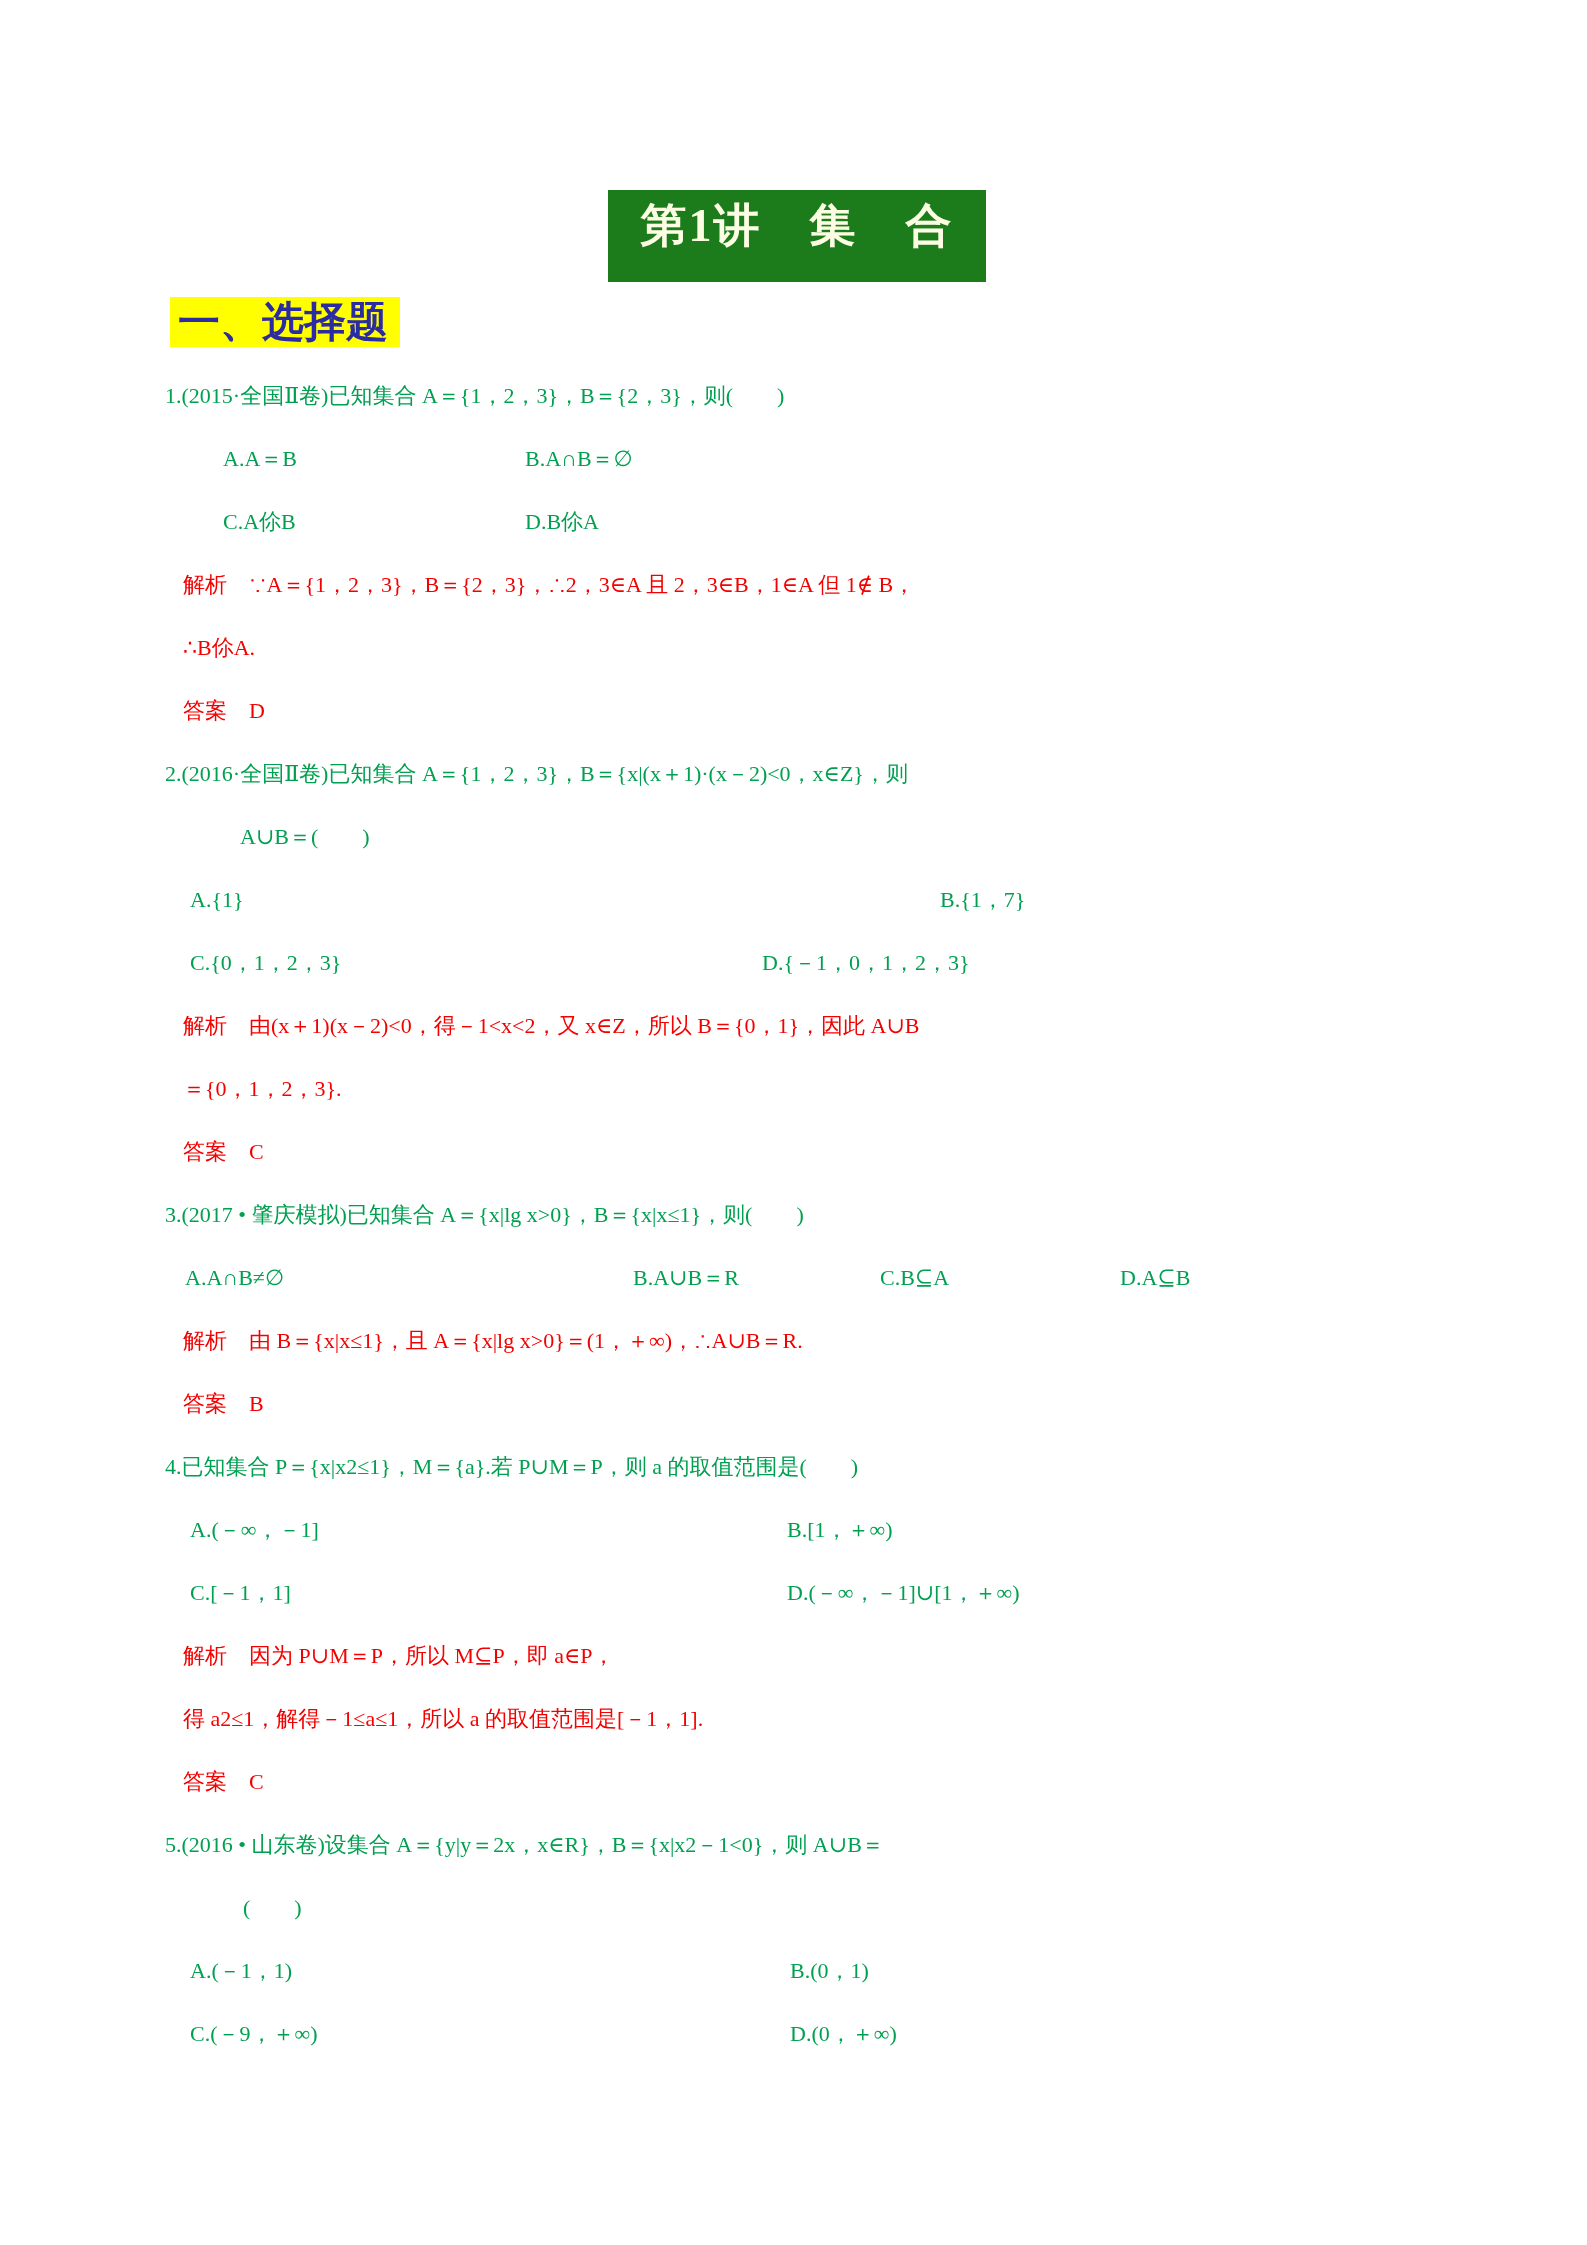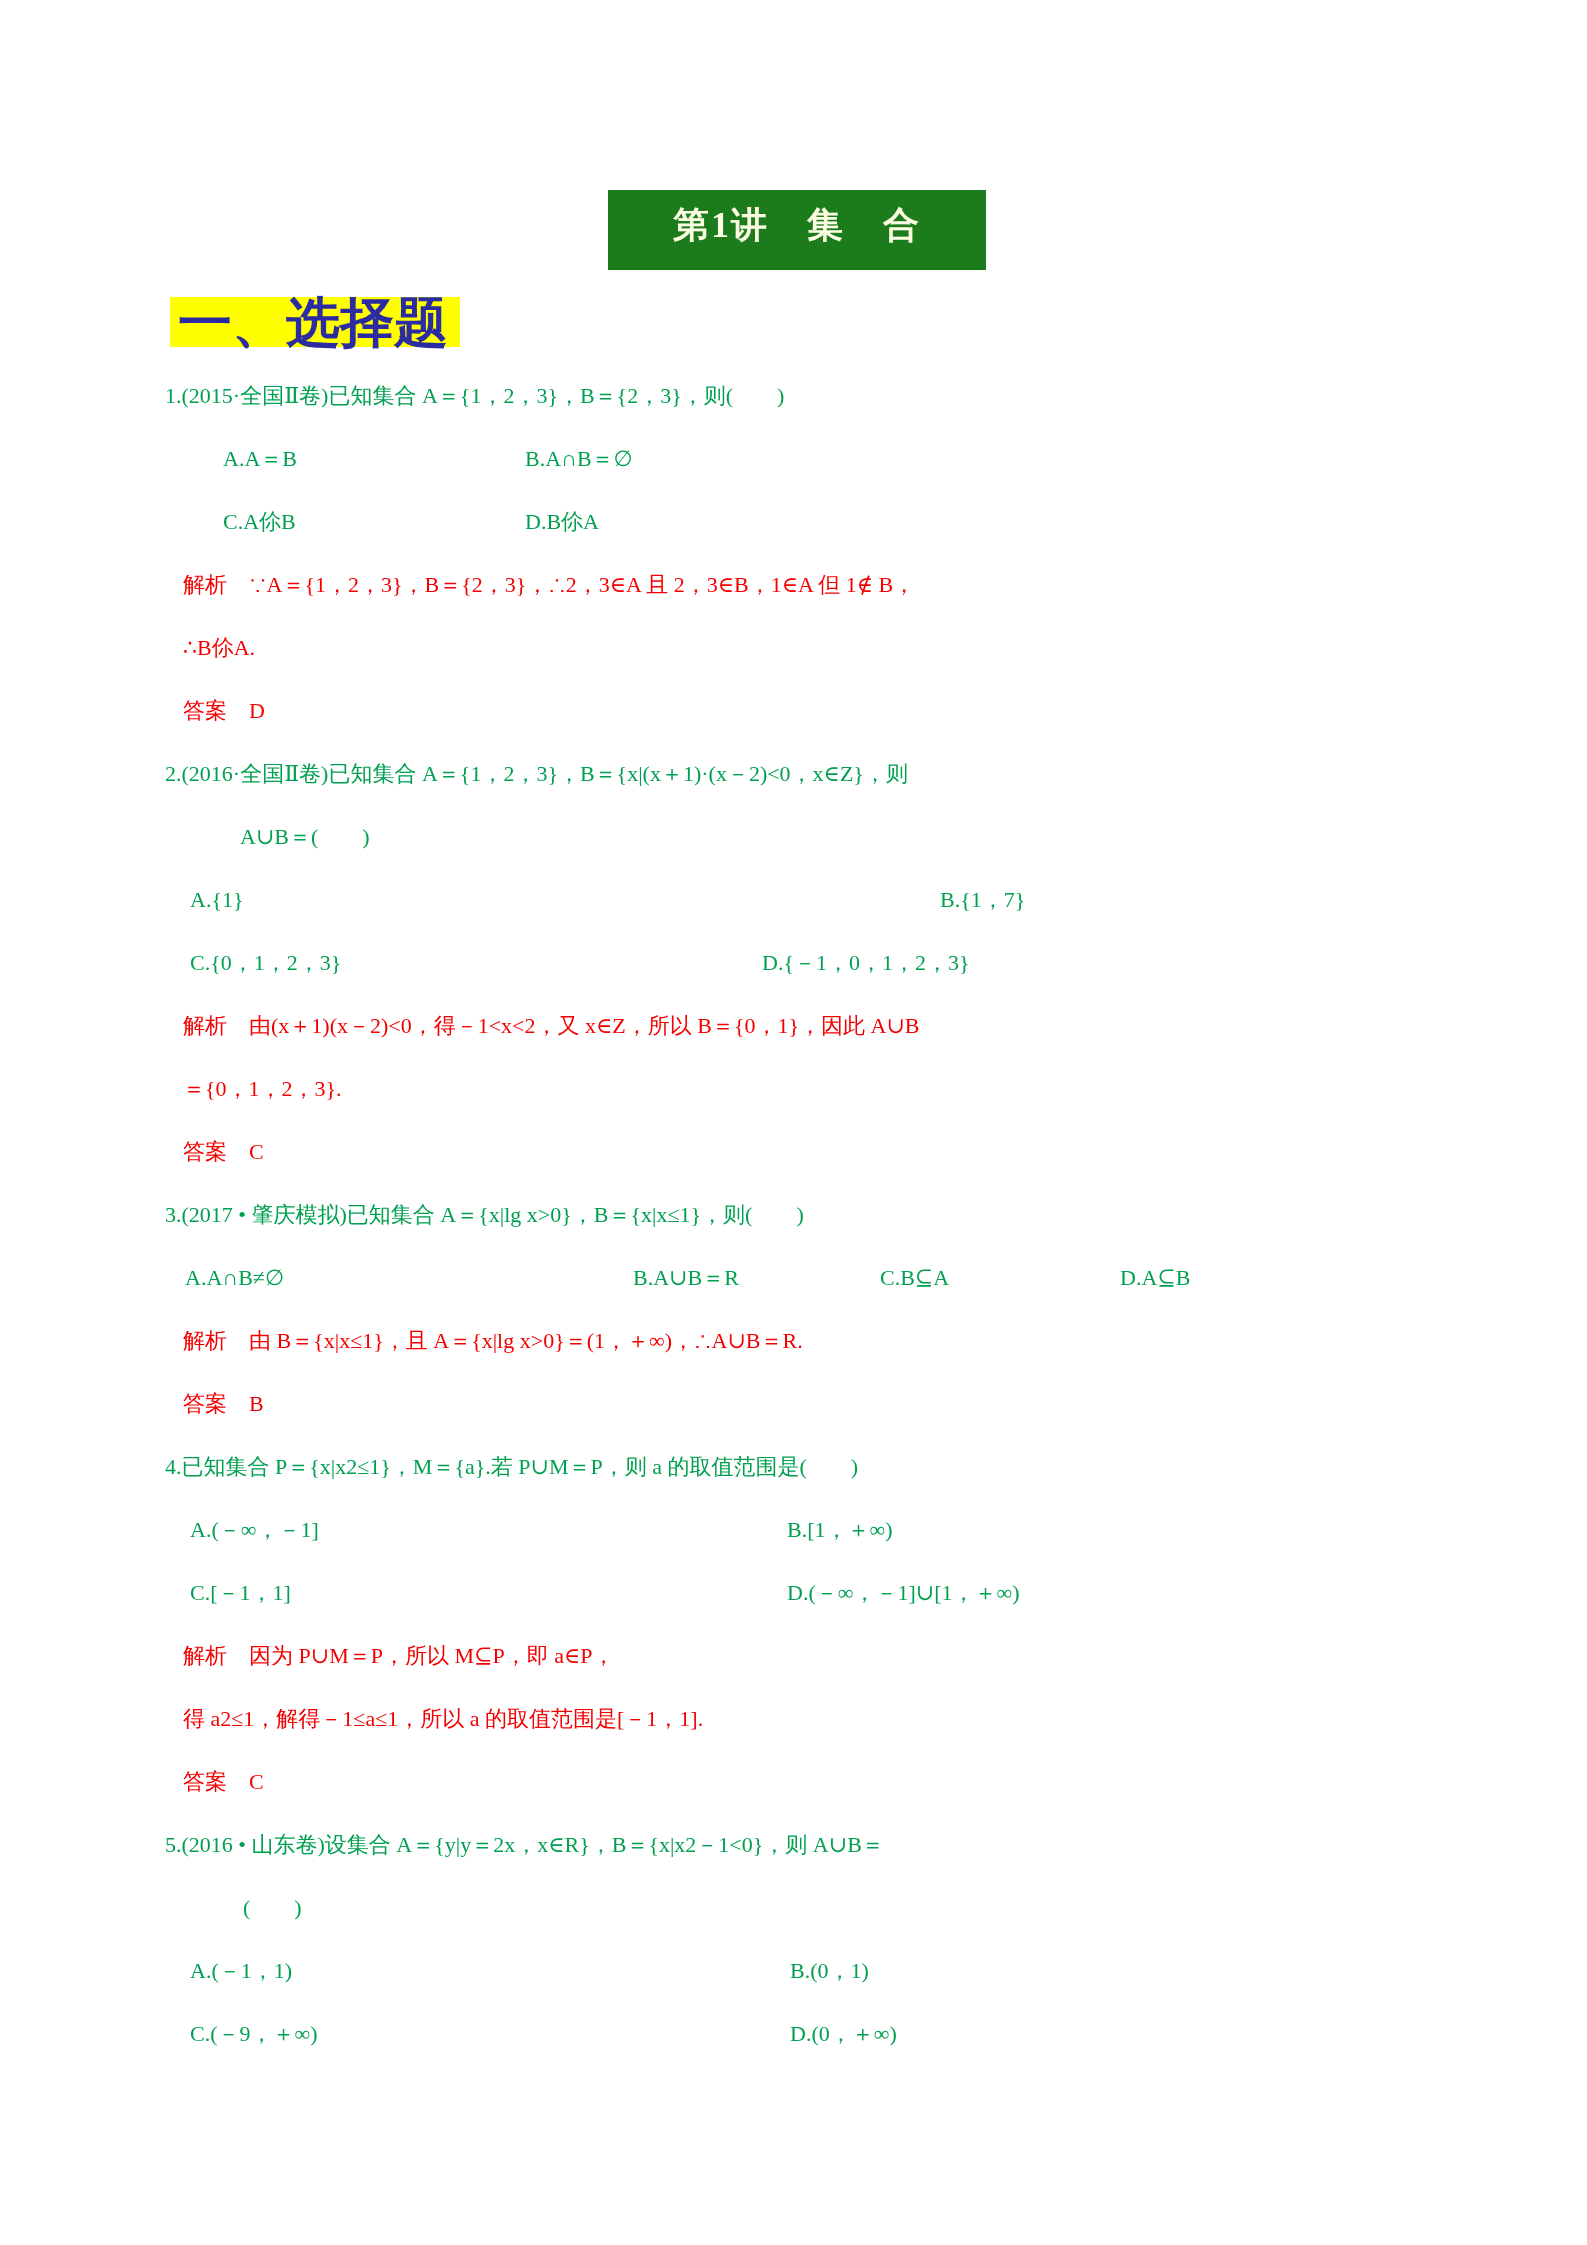--- a/index.html
+++ b/index.html
@@ -4,29 +4,29 @@
 <style>
   html,body { margin:0; padding:0; background:#ffffff; }
   .page {
     position:relative;
     width:1587px; height:2245px;
     background:#ffffff;
     font-family:"Liberation Serif","DejaVu Serif",serif;
     overflow:hidden;
   }
   .banner {
-    position:absolute; left:608px; top:190px; width:378px; height:80px;
+    position:absolute; left:608px; top:190px; width:378px; height:92px;
     background:#1c7c1c; color:#fdfde4;
-    font-size:36px; font-weight:bold; line-height:71px;
+    font-size:46px; font-weight:bold; line-height:71px;
     text-align:center; white-space:nowrap; letter-spacing:2px;
   }
   .section-heading {
     position:absolute; left:170px; top:297px;
     background:#ffff00; color:#2b2ba2;
-    font-size:54px; font-weight:bold; line-height:48px;
+    font-size:42px; font-weight:bold; line-height:48px;
     padding:1px 12px 1px 8px; white-space:nowrap;
     font-family:"Liberation Sans","DejaVu Sans",sans-serif;
   }
   .line {
     position:absolute; height:44px;
     font-size:22px; line-height:44px; white-space:nowrap;
   }
   .green { color:#00a050; }
   .red   { color:#f40000; }
 </style>

